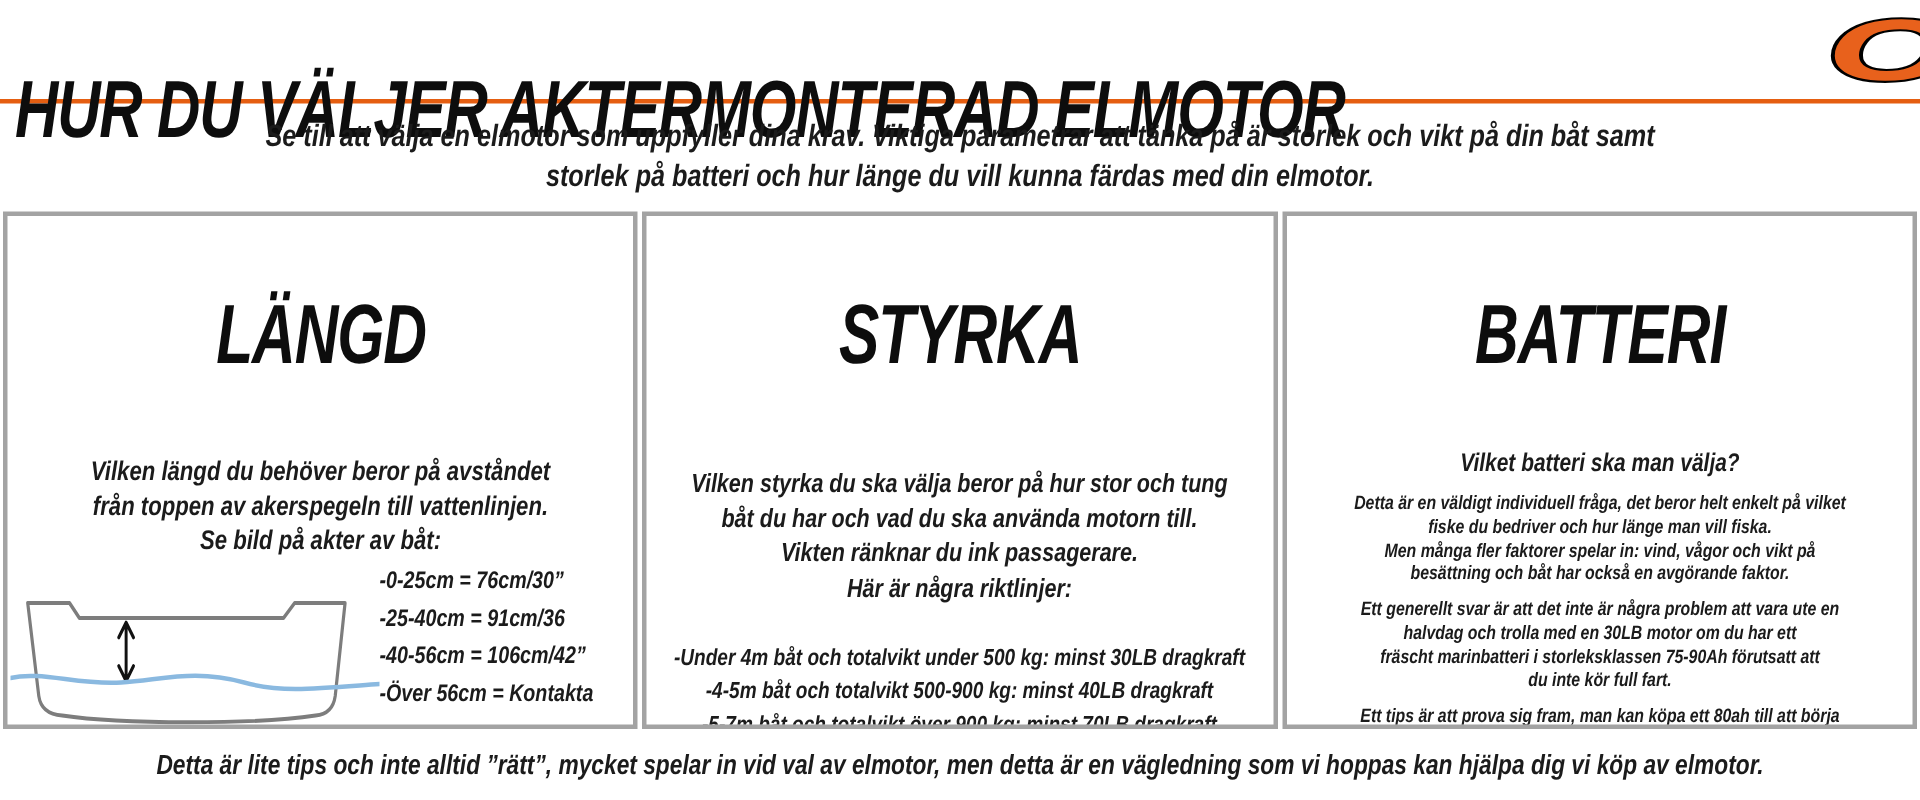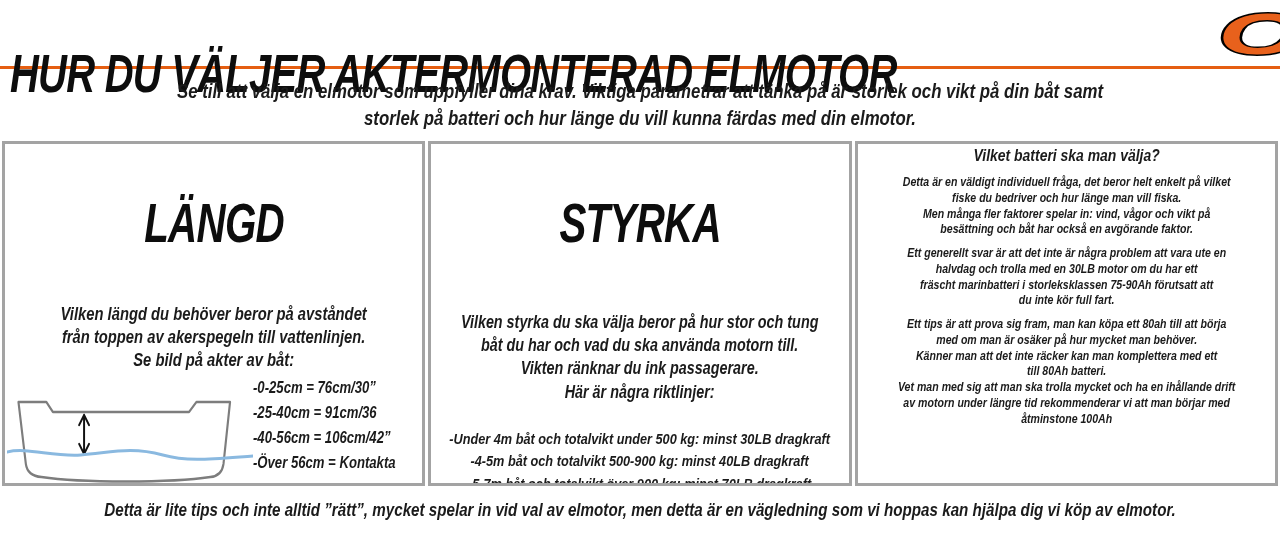--- a/index.html
+++ b/index.html
@@ -100,20 +100,23 @@
         <div class="c2-guides">
           <div>-Under 4m båt och totalvikt under 500 kg: minst 30LB dragkraft</div>
           <div>-4-5m båt och totalvikt 500-900 kg: minst 40LB dragkraft</div>
           <div>-5-7m båt och totalvikt över 900 kg: minst 70LB dragkraft</div>
         </div>
 
       </div>
     </section>
 
     <section class="col">
+      <div class="col-head">
+        <h2 class="display col-title">BATTERI</h2>
+      </div>
       <div class="cx">
         <p class="c3-sub">Vilket batteri ska man välja?</p>
         <p class="bp c3-p">Detta är en väldigt individuell fråga, det beror helt enkelt på vilket
 fiske du bedriver och hur länge man vill fiska.
 Men många fler faktorer spelar in: vind, vågor och vikt på
 besättning och båt har också en avgörande faktor.</p>
         <p class="bp c3-p">Ett generellt svar är att det inte är några problem att vara ute en
 halvdag och trolla med en 30LB motor om du har ett
 fräscht marinbatteri i storleksklassen 75-90Ah förutsatt att
 du inte kör full fart.</p>

